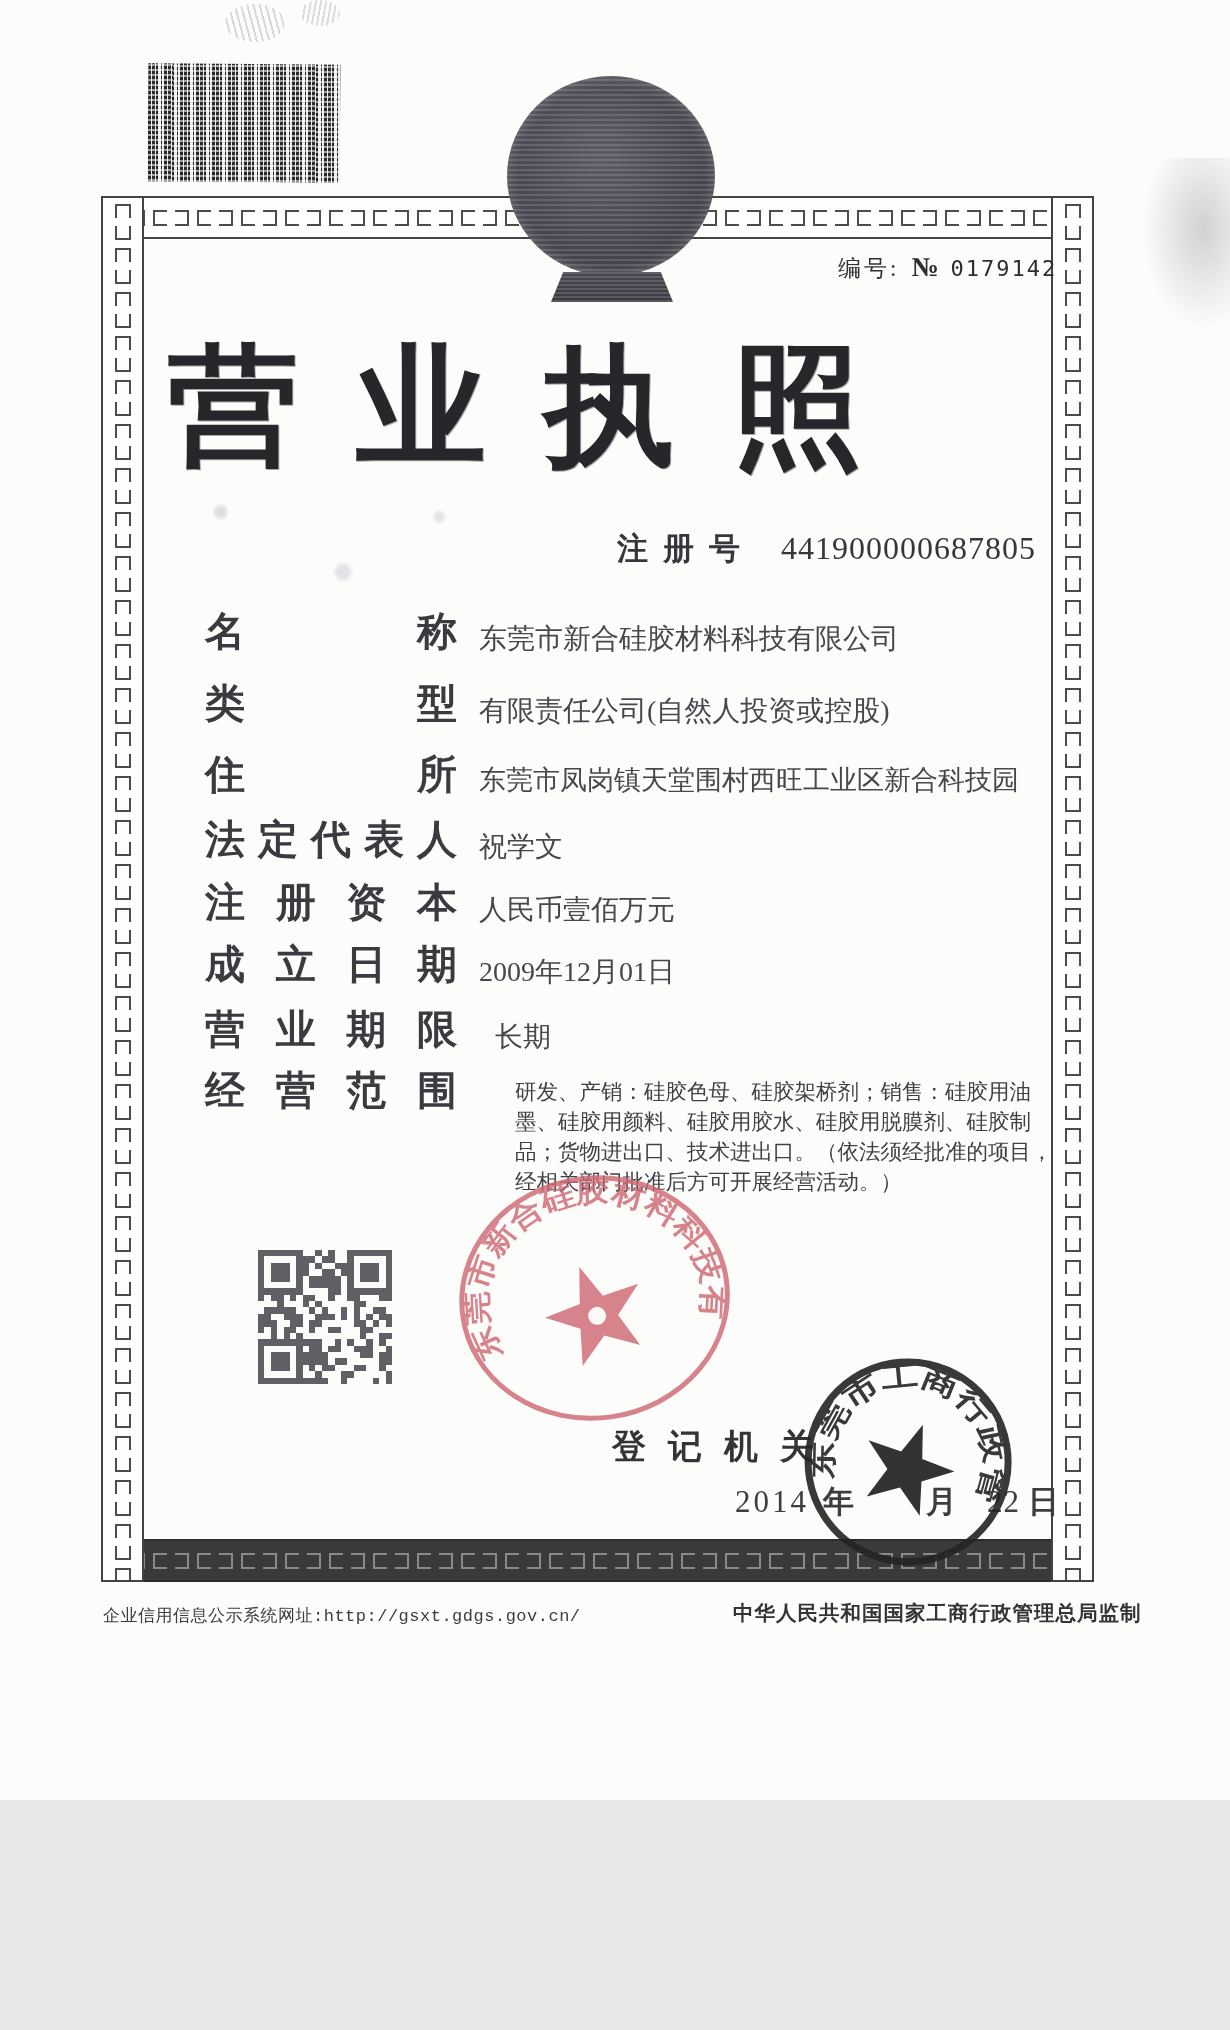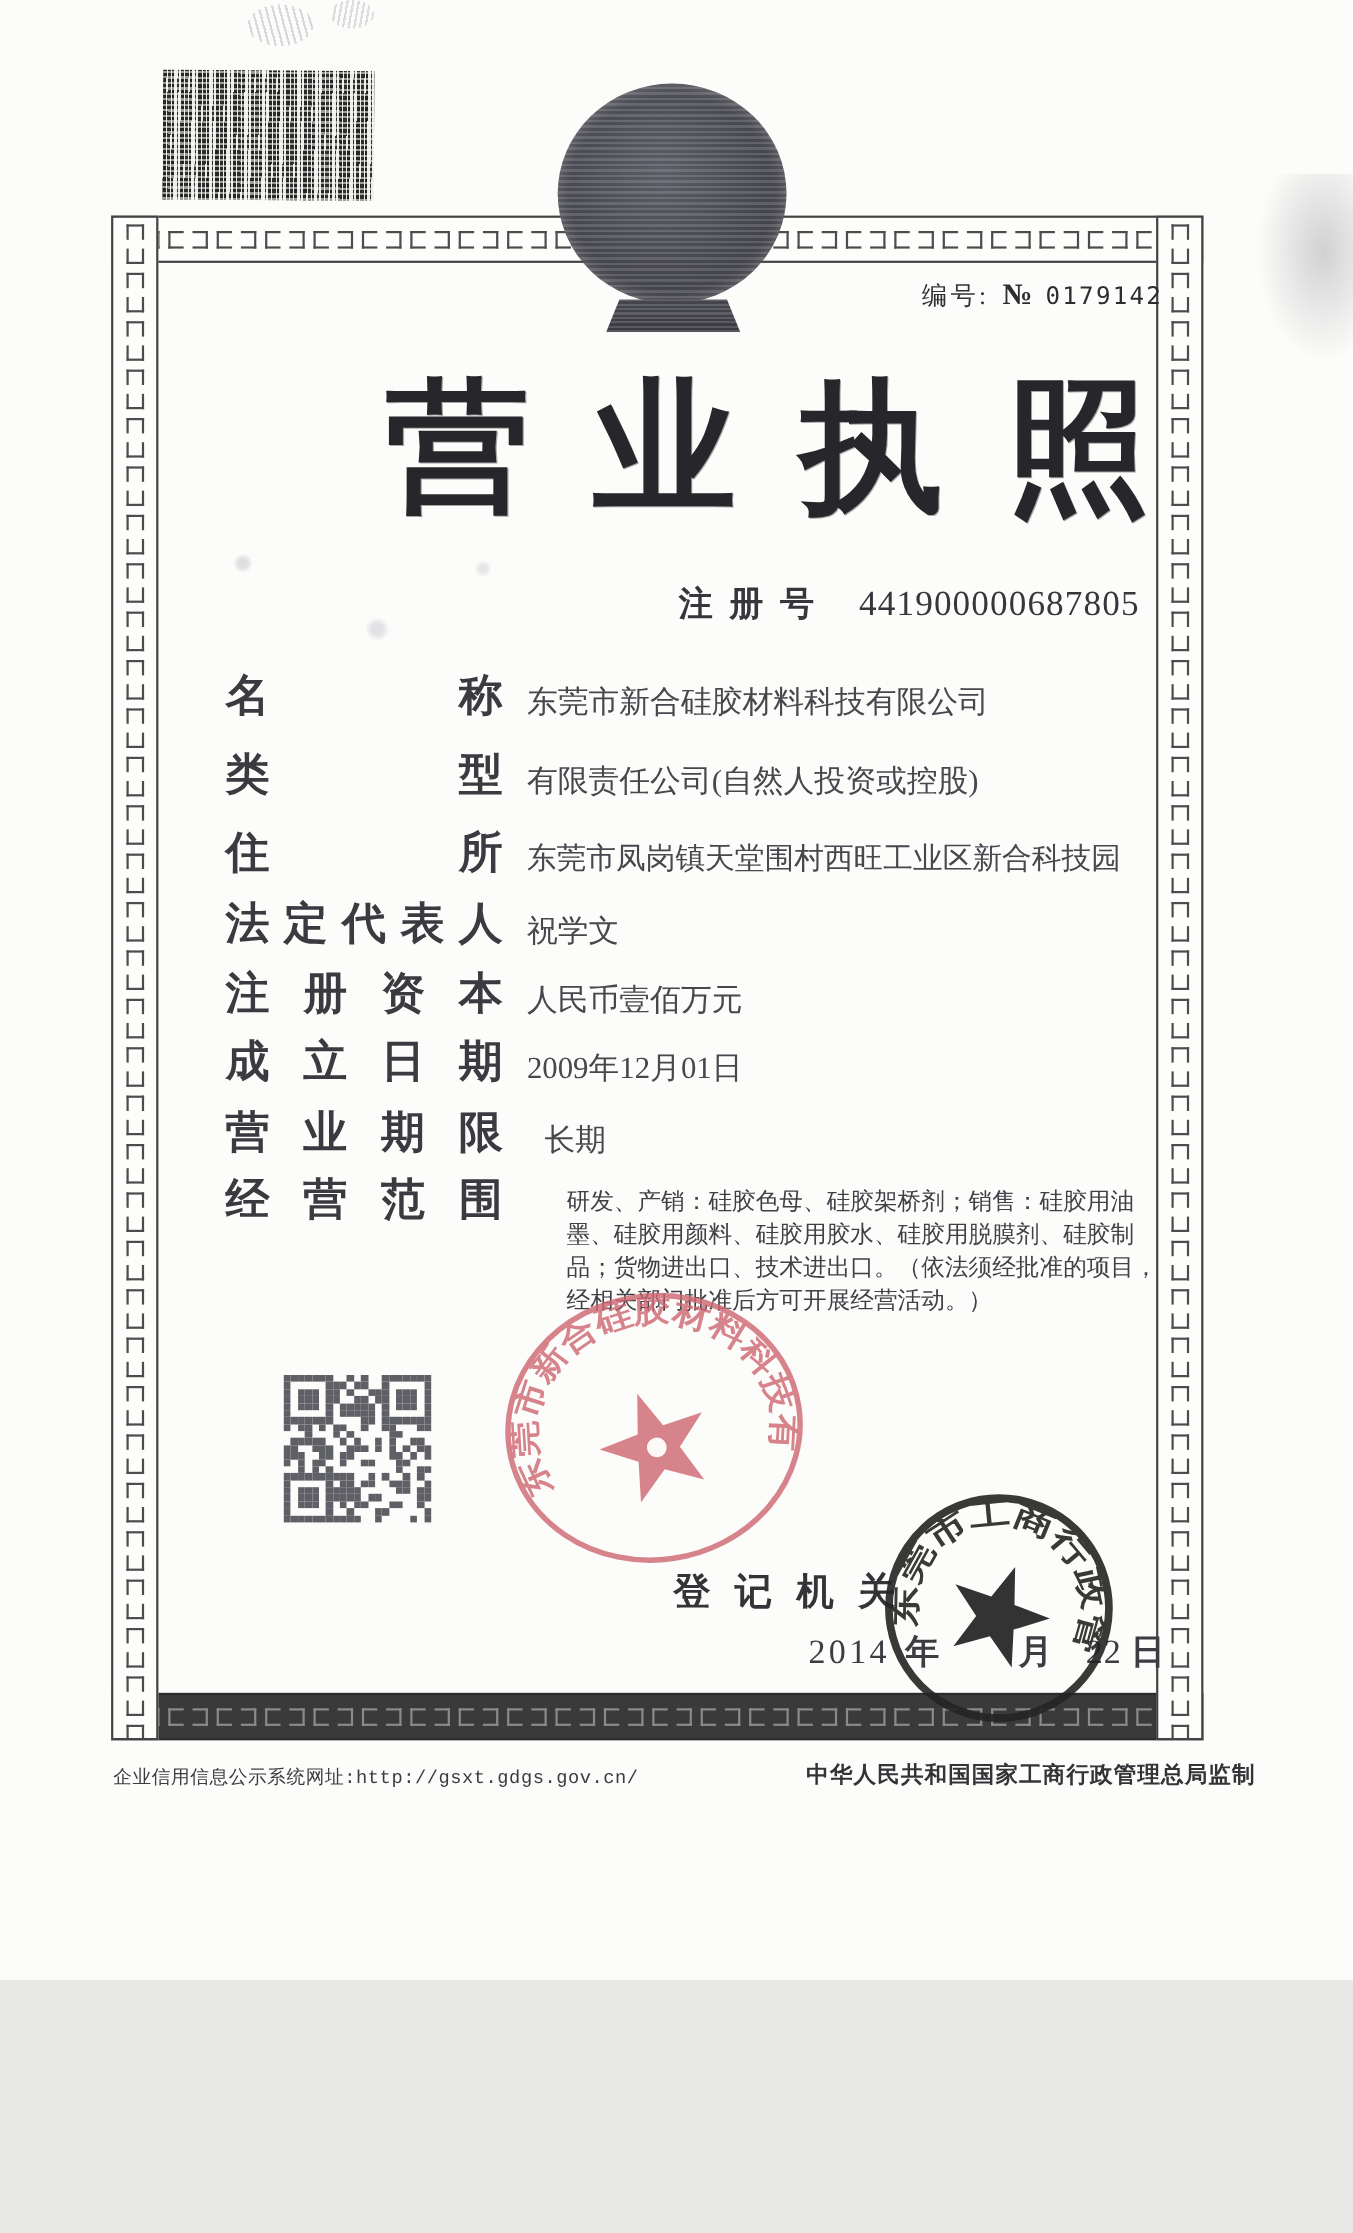--- a/index.html
+++ b/index.html
@@ -53,21 +53,21 @@
   .band-top{left:101px;top:196px;width:993px;height:43px;}
   .band-bottom{left:101px;top:1539px;width:993px;height:43px;background:#3a3a3a;border-color:#2c2c2c;}
   .band-left{left:101px;top:196px;width:43px;height:1386px;}
   .band-right{left:1051px;top:196px;width:43px;height:1386px;}
   .mk{flex:0 0 auto;width:14px;height:16px;border:2.5px solid #4c4c4c;border-right:0;box-sizing:border-box;}
   .v .mk{width:16px;height:14px;border:2.5px solid #4c4c4c;border-bottom:0;}
   .fl{transform:rotate(180deg);}
   .band-bottom .mk{border-color:#8a8a8a;}
 
   
-  .title{position:absolute;left:110px;top:338px;width:993px;margin:0;text-align:right;
+  .title{position:absolute;left:110px;top:338px;width:993px;margin:0;text-align:left;
     font-family:"Liberation Sans",sans-serif;font-weight:900;font-size:130px;line-height:1.05;
     letter-spacing:58px;padding-left:58px;color:#27272b;box-sizing:border-box;z-index:2;
     text-shadow:1px 1px 0 rgba(40,40,40,.4);}
 
   
   .regno{position:absolute;left:617px;top:528px;display:flex;align-items:baseline;z-index:2;}
   .regno-label{font-size:31px;font-weight:700;letter-spacing:15px;color:#36363c;}
   .regno-value{font-size:32px;margin-left:26px;letter-spacing:1px;color:#36363c;}
 
   

